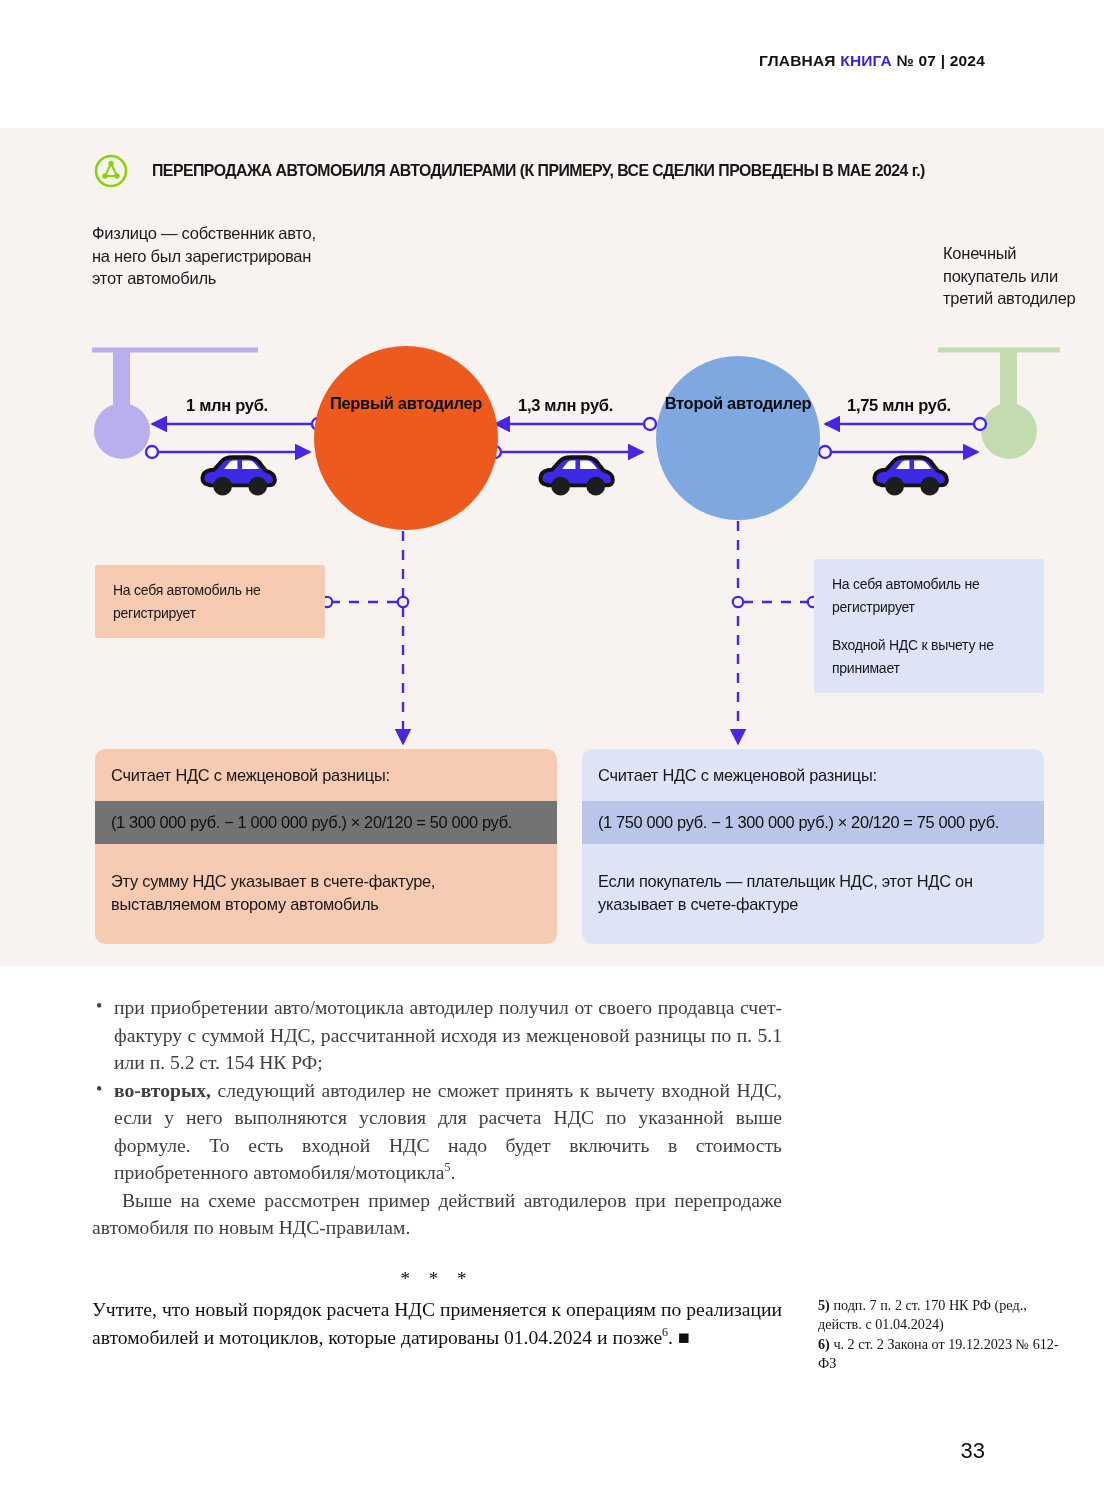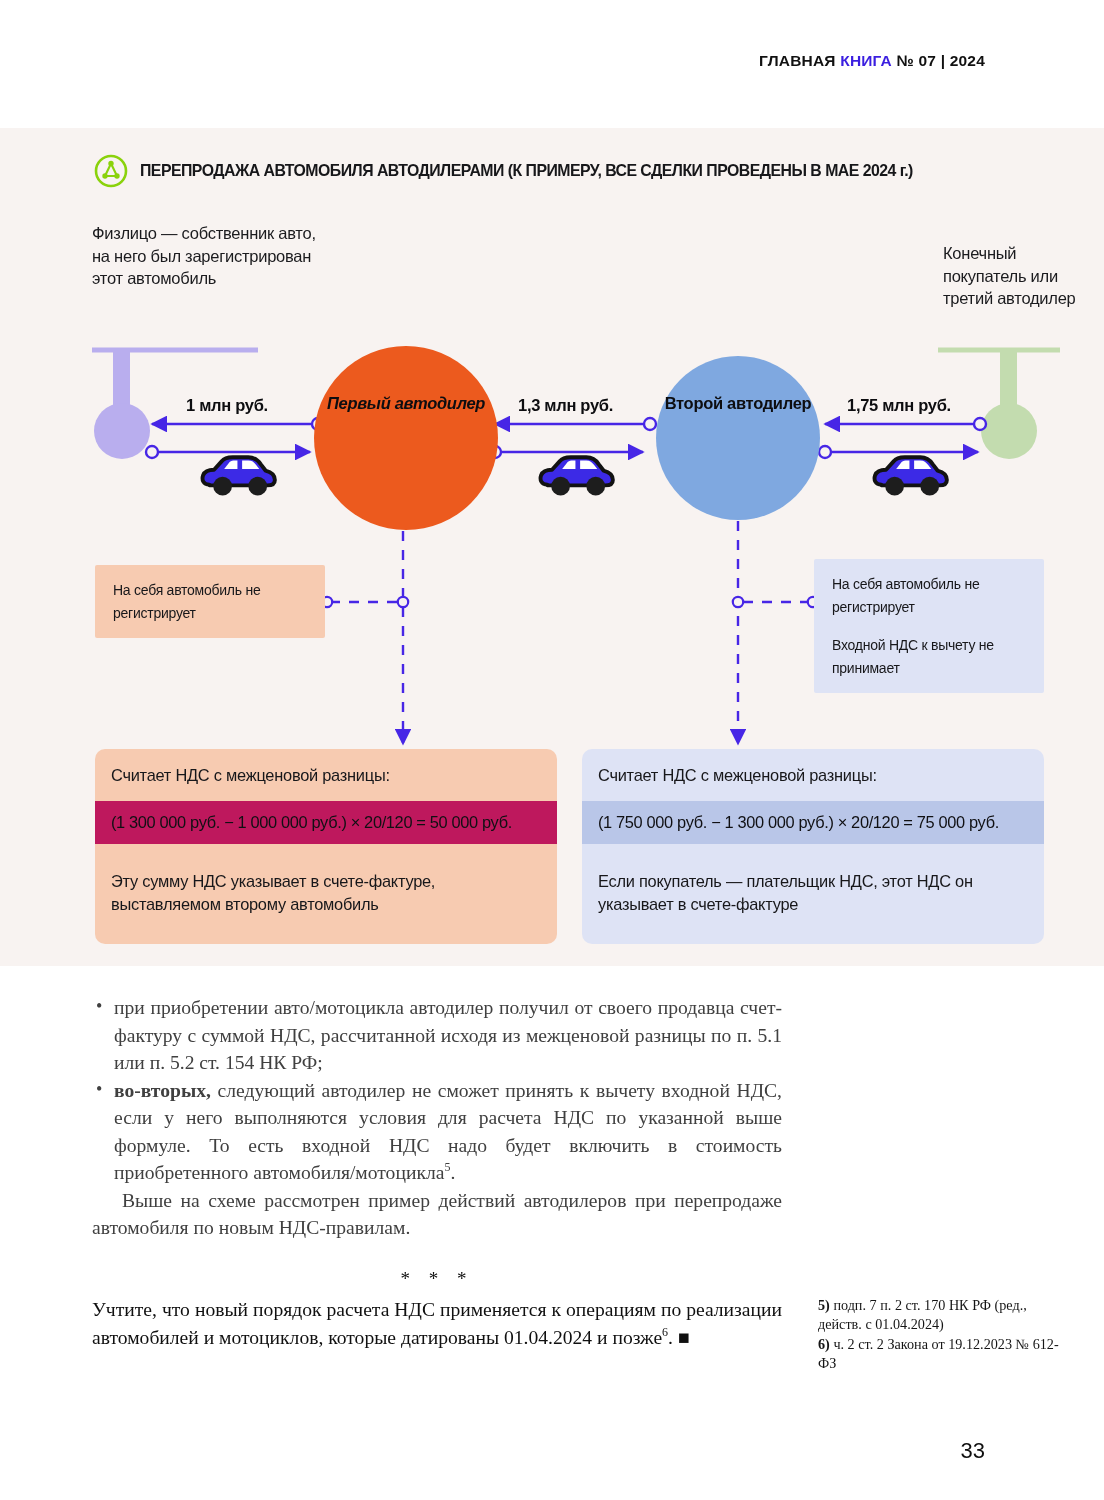--- a/index.html
+++ b/index.html
@@ -21,21 +21,21 @@
   .runhead .rh-blue { color:#3b1fe0; }
   .runhead .rh-rest { color:#111; font-weight:bold; }
 
   
   .panel {
     position:absolute; left:0; top:128px; width:1104px; height:838px;
     background:#f8f3f1;
   }
 
   .panel-title-row {
-    position:absolute; left:94px; top:26px; display:flex; align-items:center; gap:12px;
+    position:absolute; left:94px; top:26px; display:flex; align-items:center; gap:24px;
   }
   .dia-icon { width:34px; height:34px; flex:0 0 34px; }
   .panel-title {
     font-family:"Liberation Sans", sans-serif;
     font-size:16.6px; font-weight:600; color:#17171a;
     letter-spacing:-0.55px; white-space:nowrap;
     transform: scaleX(0.955); transform-origin:left center;
   }
 
   
@@ -51,21 +51,21 @@
   
   .flow { position:absolute; left:0; top:0; width:1104px; height:838px; }
 
   
   .node-label {
     position:absolute; text-align:center;
     font-family:"Liberation Sans", sans-serif;
     font-weight:bold; font-size:16.5px; line-height:21px;
     color:#0d0d10; letter-spacing:-0.3px;
   }
-  .node-label.l1 { left:318px; top:265px; width:176px;font-style:italic; }
+  .node-label.l1 { left:318px; top:265px; width:176px; }
   .node-label.l2 { left:650px; top:265px; width:176px; }
 
   .amount {
     position:absolute;
     font-family:"Liberation Sans", sans-serif;
     font-weight:bold; font-size:16.5px; color:#0d0d10;
     letter-spacing:-0.3px; white-space:nowrap;
   }
   .amount.a1 { left:186px; top:268px; }
   .amount.a2 { left:518px; top:268px; }
@@ -89,21 +89,21 @@
   .result .r-head {
     font-family:"Liberation Sans", sans-serif;
     font-size:16.4px; color:#17171a; letter-spacing:-0.25px;
     padding:17px 16px 16px 16px;
   }
   .result .r-formula {
     font-family:"Liberation Sans", sans-serif;
     font-size:16.4px; color:#101013; letter-spacing:-0.35px;
     padding:12px 16px; white-space:nowrap;
   }
-  .result-left  .r-formula { background:#be185d; }
+  .result-left  .r-formula { background:#737373; }
   .result-right .r-formula { background:#b9c6e8; }
   .result .r-foot {
     font-family:"Liberation Sans", sans-serif;
     font-size:16.4px; line-height:23px; color:#17171a; letter-spacing:-0.25px;
     padding:26px 16px 28px 16px;
   }
 
   
   .body {
     position:absolute; left:92px; top:994px; width:690px;

